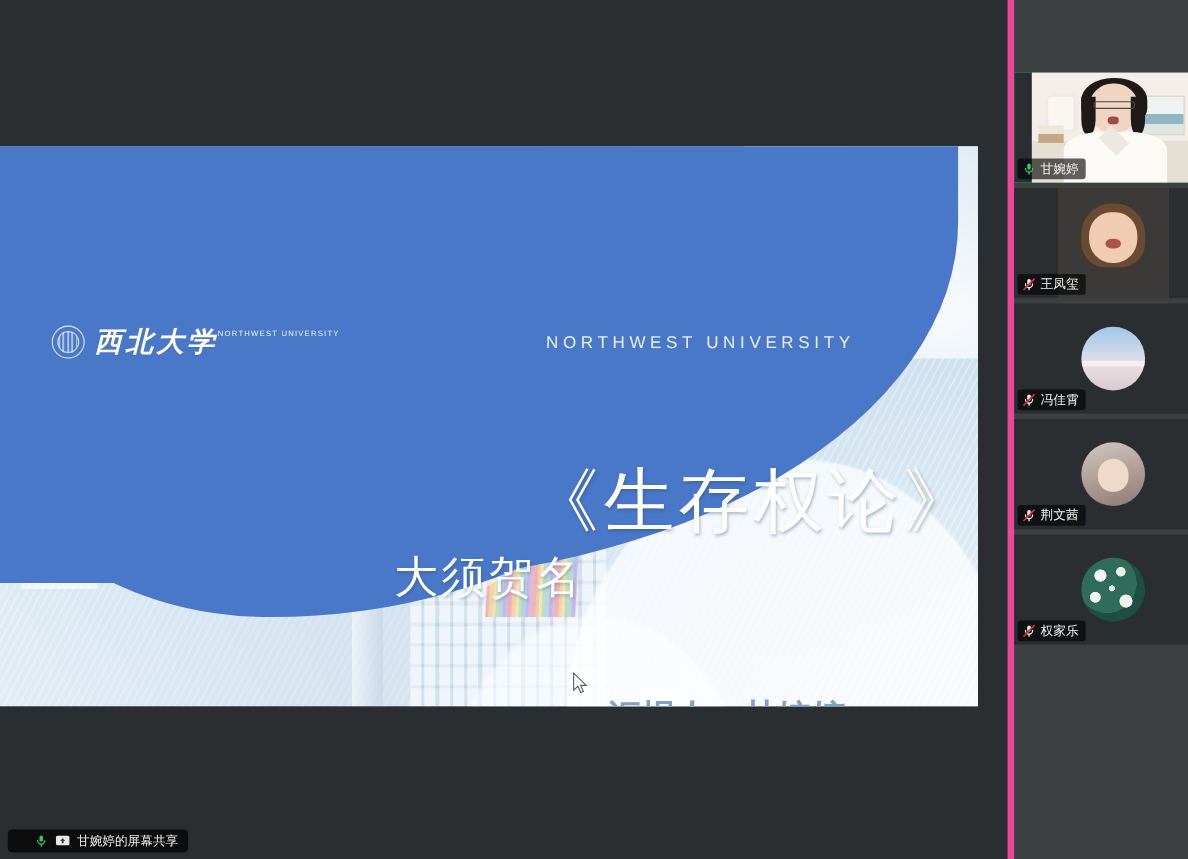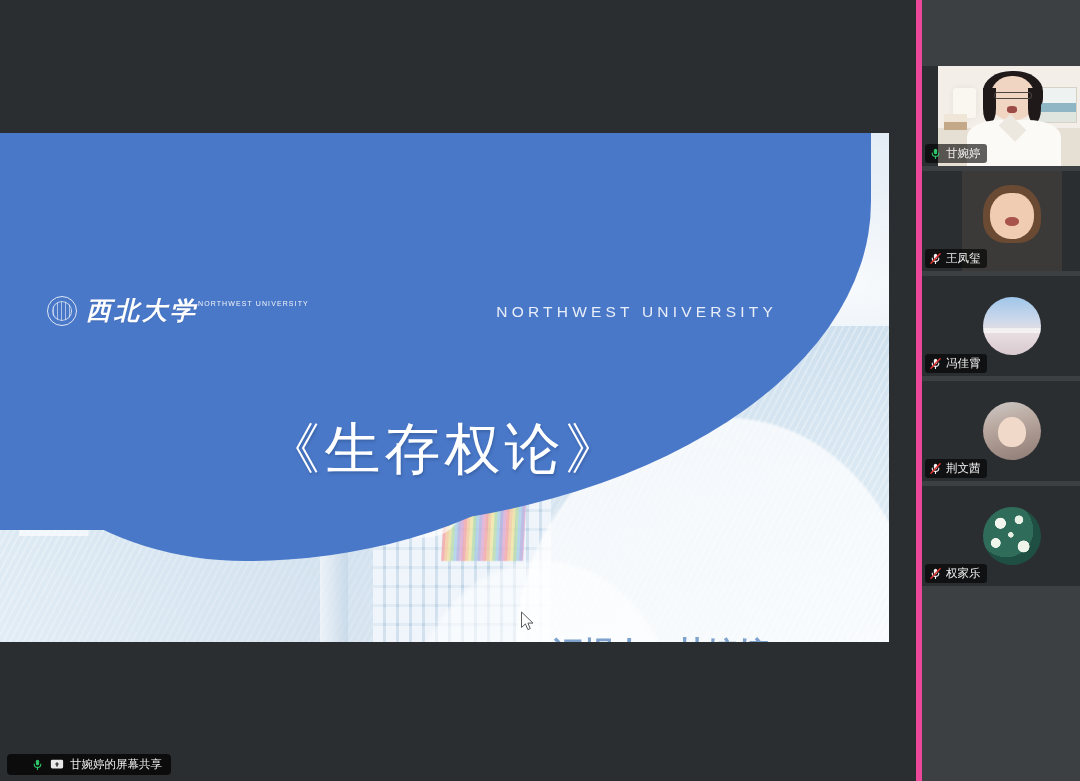--- a/index.html
+++ b/index.html
@@ -127,22 +127,22 @@
     color: rgba(255,255,255,.92); font-size: 7px; letter-spacing: 1.1px;
     margin-top: 2px; white-space: nowrap;
   }
   .nw-en {
     position: absolute; right: 112px; top: 170px;
     color: rgba(255,255,255,.88); font-size: 15.5px; letter-spacing: 4.2px;
     white-space: nowrap;
   }
 
   .title-main {
-    position: absolute; left: 0; right: 0; top: 279px; text-align: center;
-    color: #fff; font-size: 56px; font-weight: 400; letter-spacing: 4px;
+    position: absolute; left: 0; right: 0; top: 279px; text-align: right;
+    color: #fff; font-size: 64px; font-weight: 400; letter-spacing: 4px;
     font-family: "DejaVu Sans", sans-serif;
     text-shadow: 1px 2px 3px rgba(30,60,110,.35);
   }
   .title-sub {
     position: absolute; left: 0; right: 0; top: 364px; text-align: center;
     color: #fff; font-size: 40px; font-weight: 400; letter-spacing: 3px;
     font-family: "DejaVu Sans", sans-serif;
     text-shadow: 1px 2px 3px rgba(30,60,110,.3);
   }
 
@@ -273,20 +273,21 @@
         <div class="seal"></div>
         <div class="logo-text">
           <span class="logo-cn">西北大学</span>
           <span class="logo-en">NORTHWEST UNIVERSITY</span>
         </div>
       </div>
 
       <div class="nw-en">NORTHWEST UNIVERSITY</div>
 
       <div class="title-main">《生存权论》</div>
+      <div class="title-sub">大须贺名</div>
 
       <div class="presenter">
         <div>汇报人：甘婉婷</div>
 
       </div>
 
       <svg class="cursor" width="16" height="22" viewBox="0 0 16 22">
         <path d="M1.5 1 L1.5 16.5 L5.4 12.9 L7.9 18.6 L10.3 17.6 L7.9 12.1 L13 12.1 Z" fill="#ffffff" stroke="#5b5b5b" stroke-width="1"></path>
       </svg>
 

